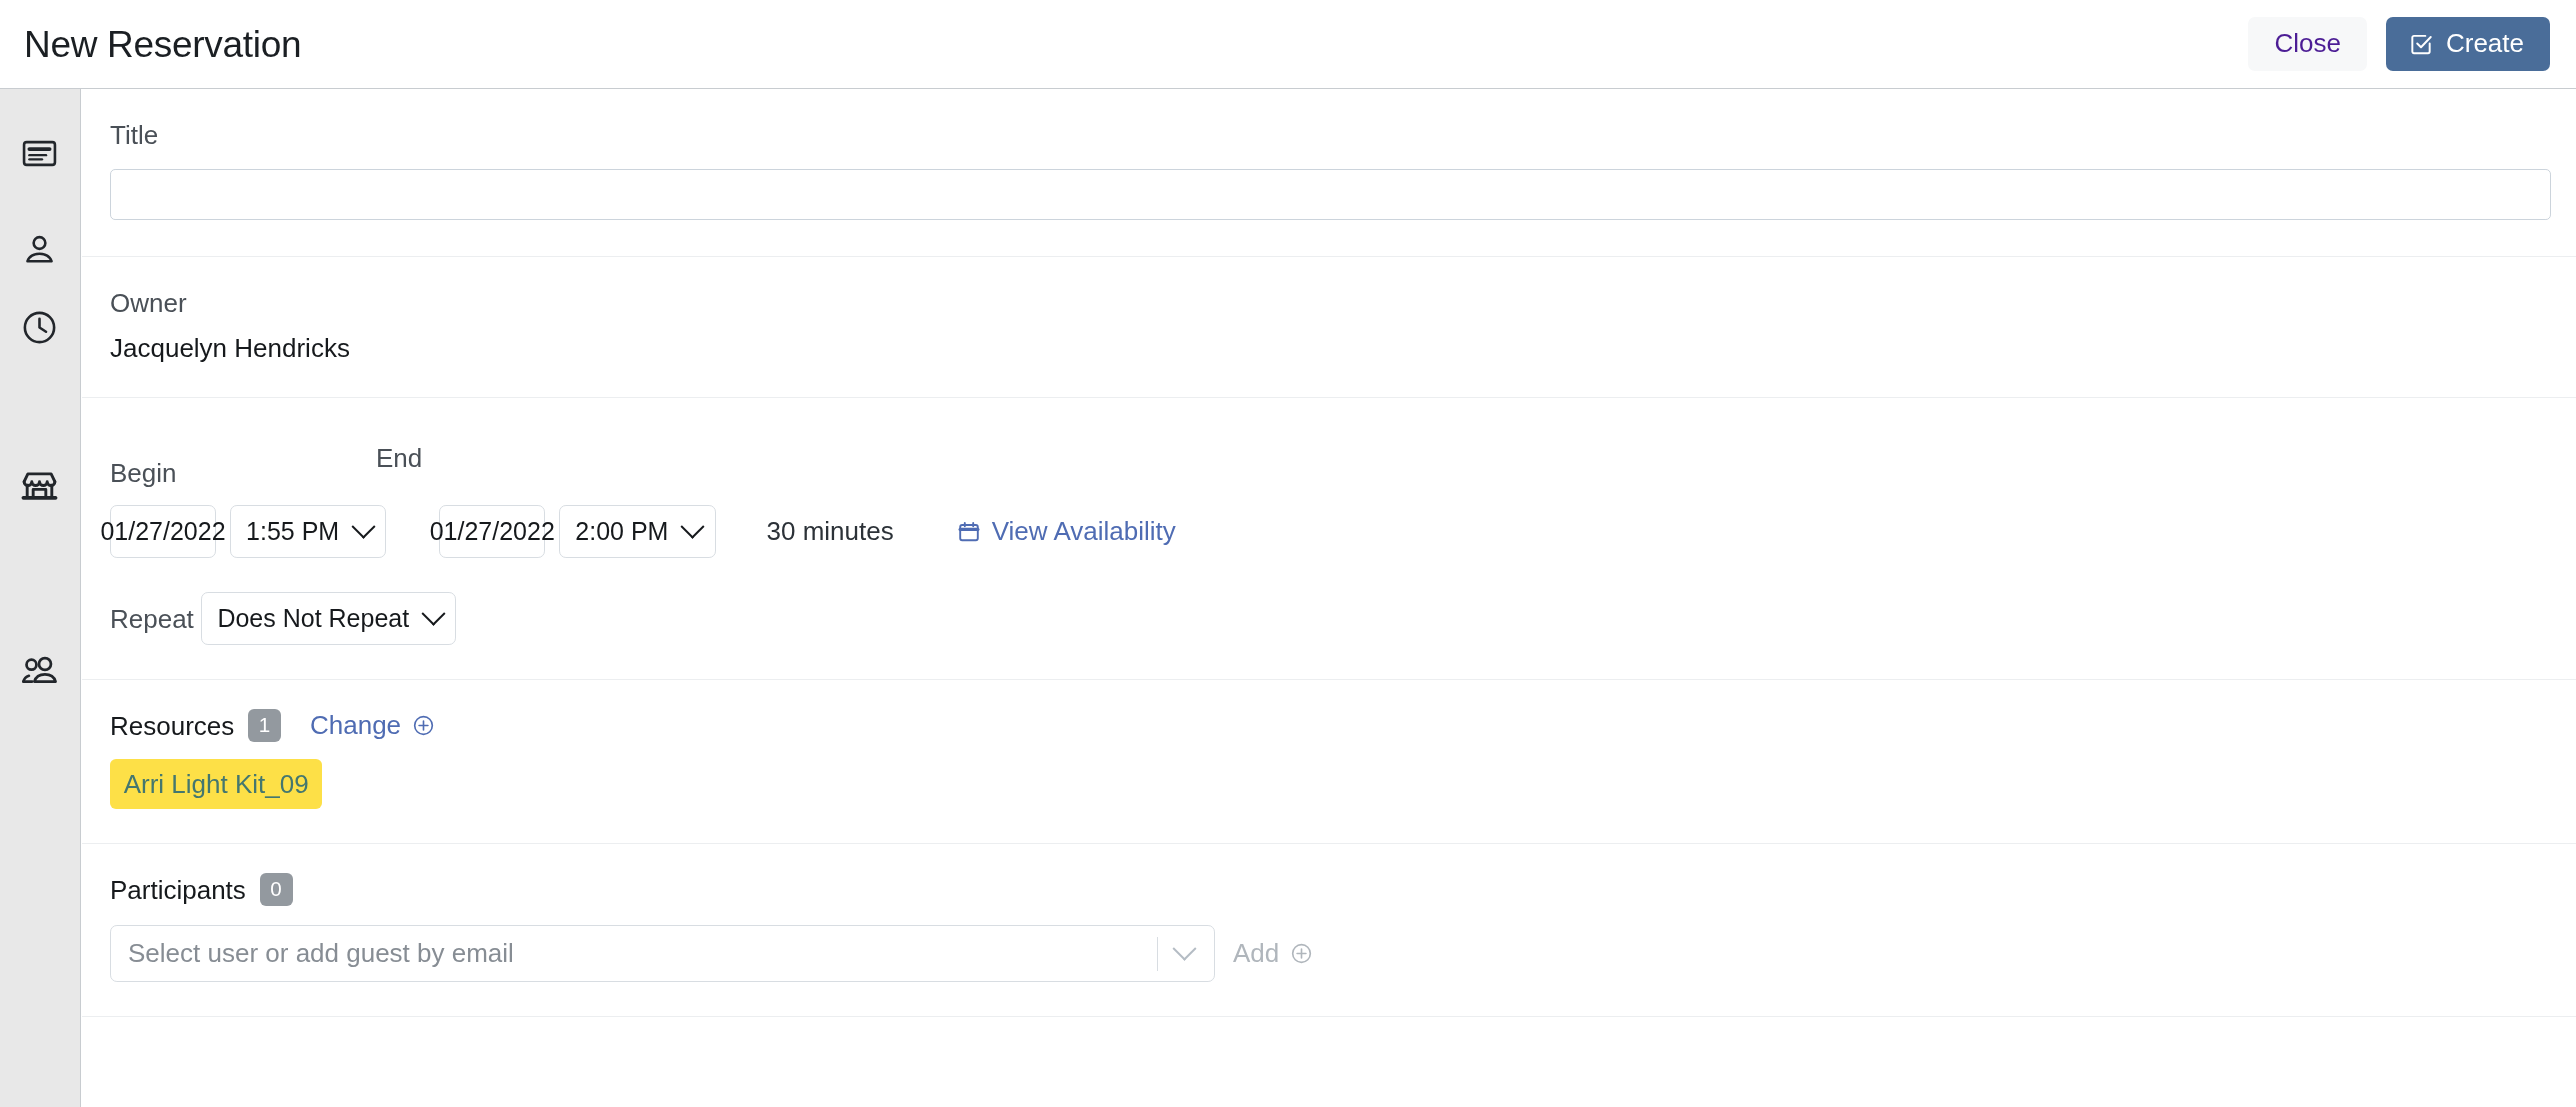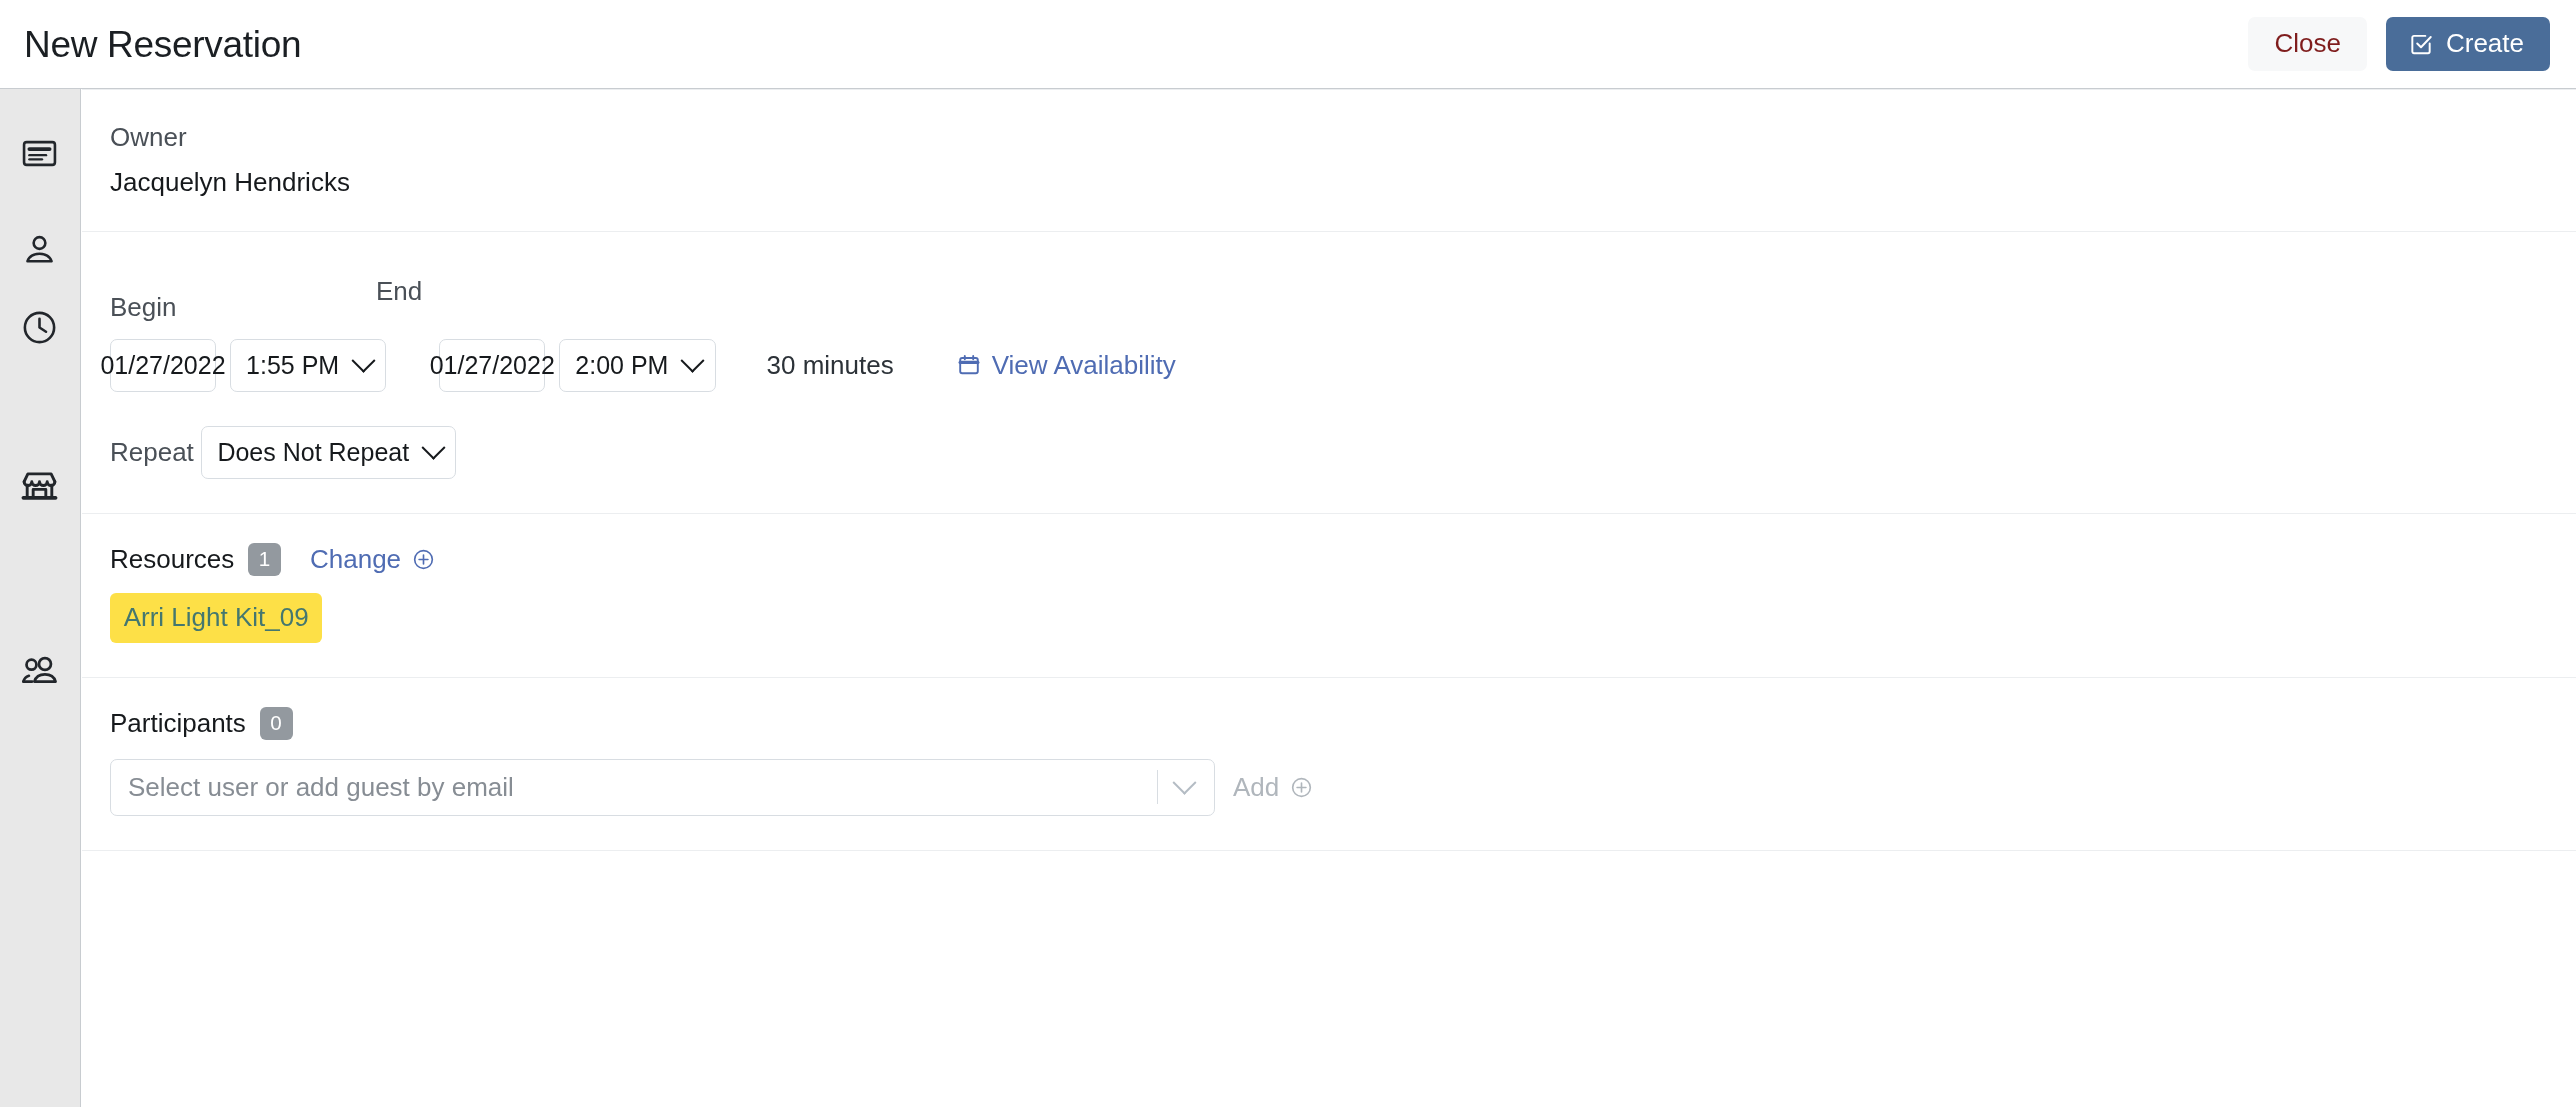--- a/index.html
+++ b/index.html
@@ -42,21 +42,21 @@
   .header-actions {
     margin-left: auto;
     display: flex;
     align-items: center;
     gap: 19px;
   }
   .btn-close {
     background: #f7f8f9;
     border: none;
     border-radius: 6.9px;
-    color: #7f1d1d;
+    color: #4c1d95;
     font-family: "Liberation Sans", sans-serif;
     font-size: 26px;
     padding: 12px 26px;
     cursor: pointer;
     line-height: 1.15;
     text-align: center;
   }
   .btn-create {
     background: #4a6d99;
     border: none;
@@ -328,20 +328,24 @@
           <path d="M9 18.5c.8-2.7 3.2-4.2 6.2-4.2s5.4 1.5 6.2 4.2z"></path>
           <path d="M2.6 18.5c.4-1.7 1.5-2.9 3.2-3.4"></path>
           <path d="M2.6 18.5h5.1"></path>
         </svg>
       </span>
     </div>
   </div>
 
   <div class="content">
 
+    <div class="section" style="padding-top:33px; padding-bottom:36px;">
+      <div class="field-label">Title</div>
+      <input class="text-input" type="text" value="" style="margin-top: 20.6px;" placeholder="">
+    </div>
 
     <div class="divider"></div>
 
     <div class="section" style="padding-top:34px; padding-bottom:36px;">
       <div class="field-label">Owner</div>
       <div class="field-value" style="margin-top:19px;">Jacquelyn Hendricks</div>
     </div>
 
     <div class="divider"></div>
 

